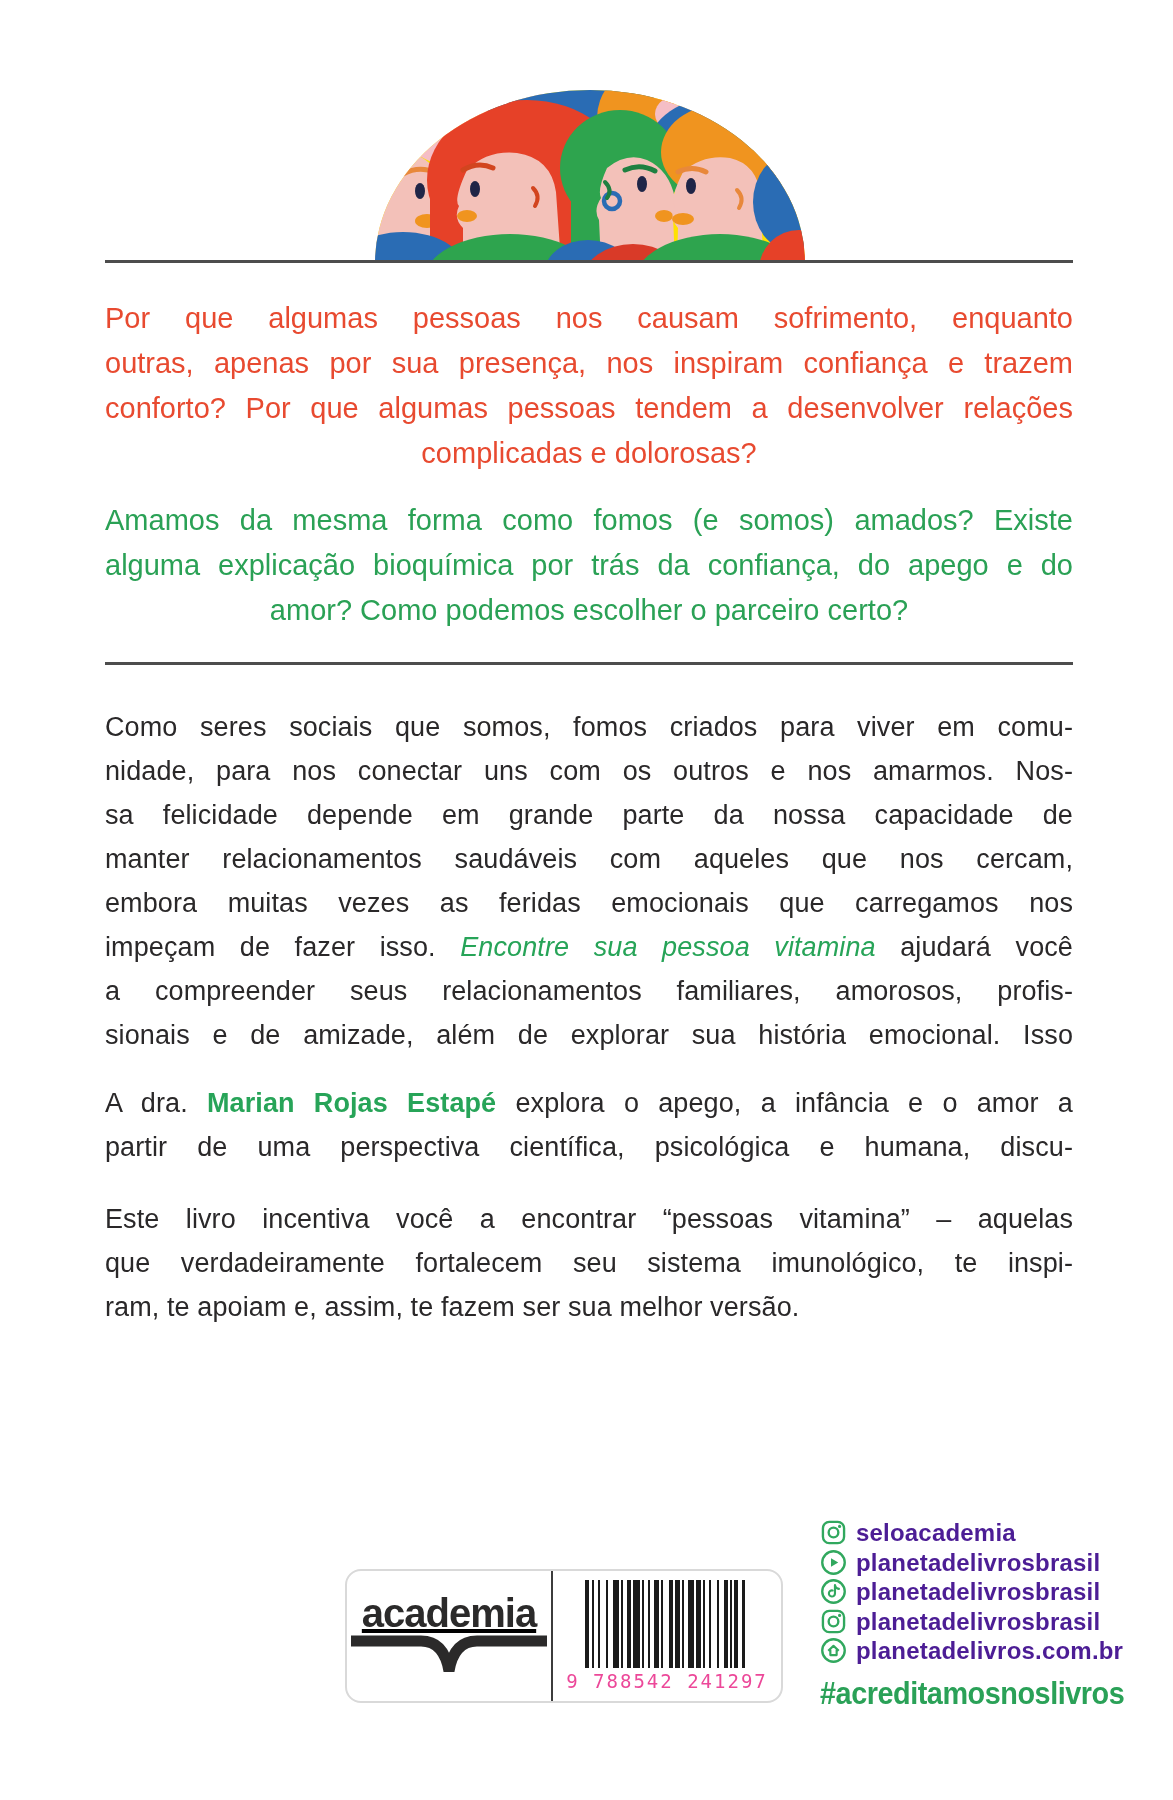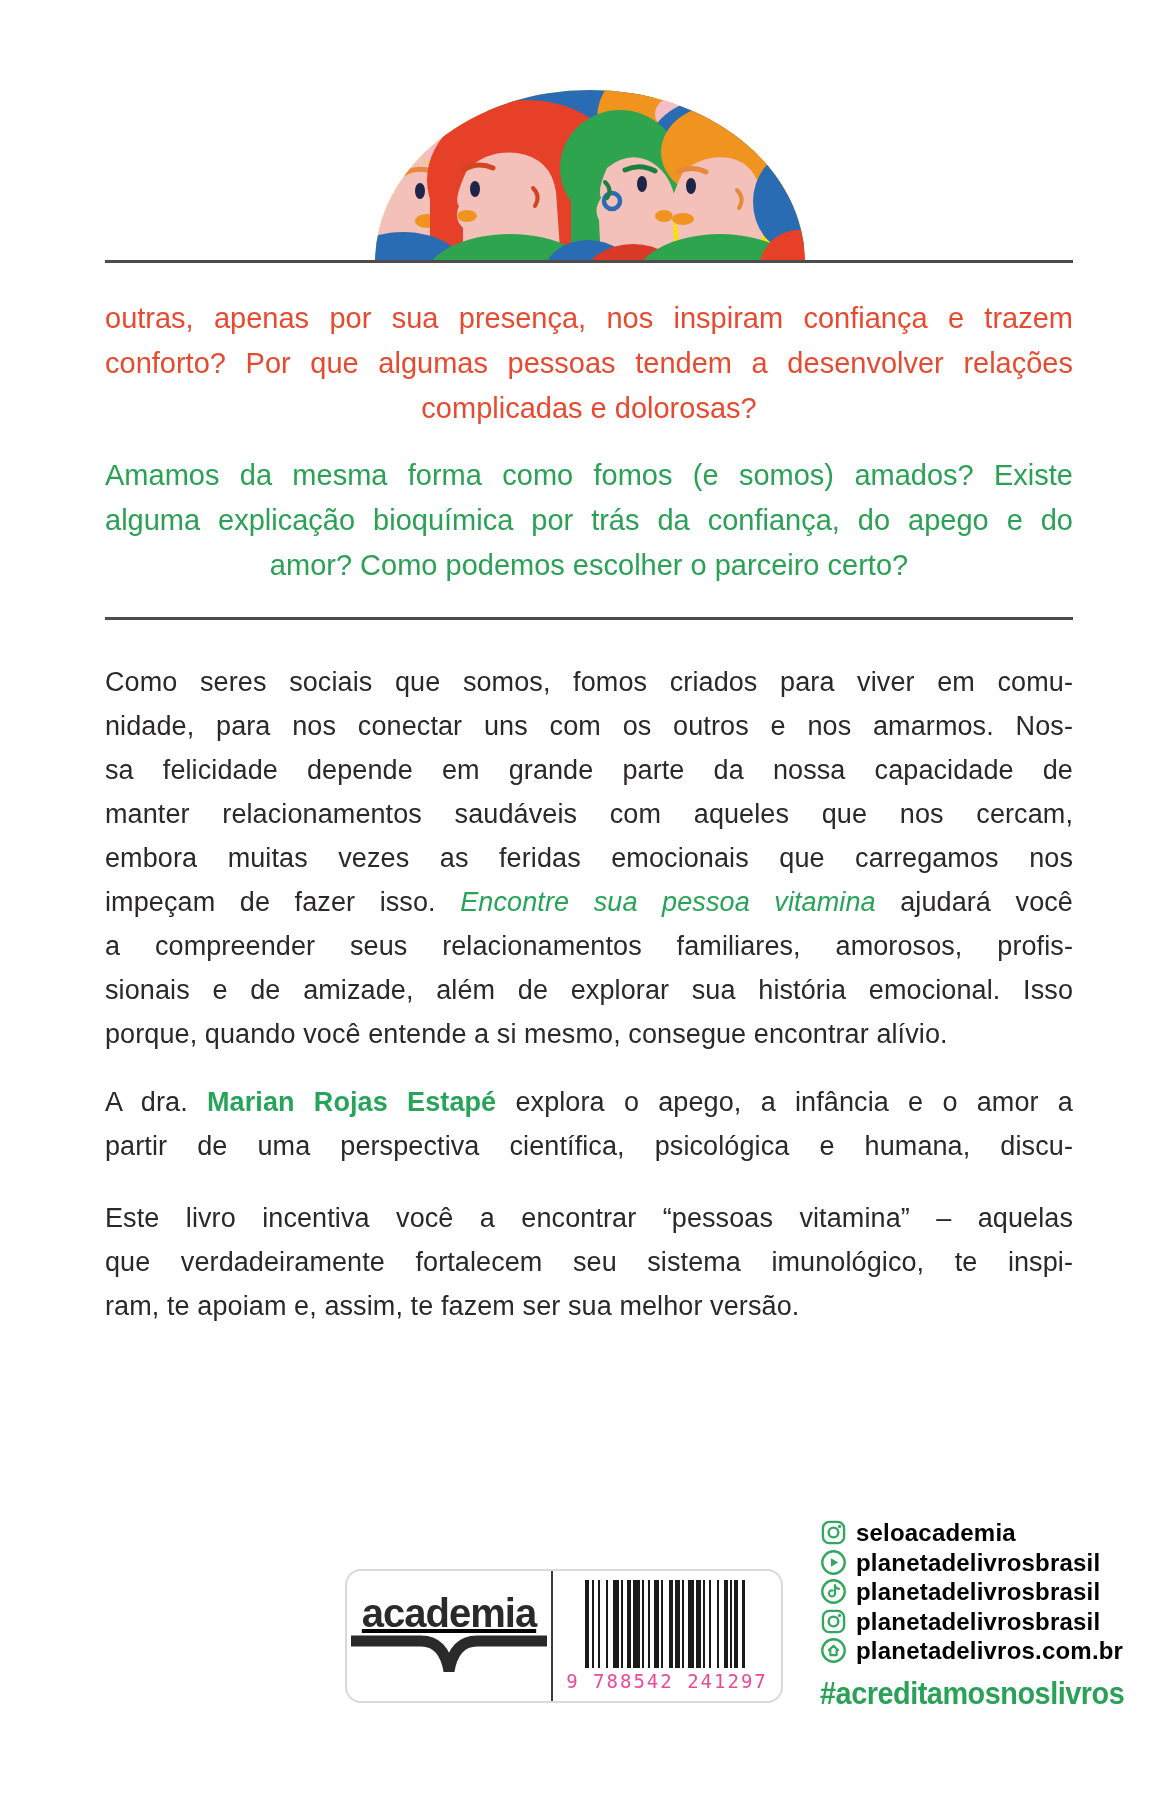--- a/index.html
+++ b/index.html
@@ -38,21 +38,21 @@
   .book-glyph{margin-top:2px;}
   .vdivider{width:2px;background:#3c3c3c;}
   .barcode-cell{flex:1;display:flex;flex-direction:column;align-items:center;justify-content:flex-start;padding-top:9px;}
   .bars{display:flex;align-items:stretch;height:88px;}
   .bars span{display:block;height:100%;}
   .isbn-digits{font-family:"DejaVu Sans Mono",monospace;font-size:19px;color:#ec4899;
                letter-spacing:2px;margin-top:2px;}
 
   
   .social{position:absolute;left:820px;top:1518px;}
-  .social-row{display:flex;align-items:center;height:29.5px;color:#000000;}
+  .social-row{display:flex;align-items:center;height:29.5px;color:#4c1d95;}
   .social-row .icn{width:27px;height:27px;margin-right:9px;flex:none;display:flex;}
   .social-label{font-size:24px;font-weight:bold;letter-spacing:.2px;line-height:27px;}
   .hashtag{position:absolute;left:820px;top:1676px;font-size:31px;font-weight:bold;
            color:#2aa157;letter-spacing:-.5px;transform:scaleX(.93);transform-origin:left center;}
 </style>
 </head>
 <body>
 
 <div class="page">
 
@@ -110,41 +110,41 @@
         <ellipse cx="345" cy="192" rx="86" ry="48" fill="#2ea44e"></ellipse>
         <ellipse cx="424" cy="180" rx="40" ry="40" fill="#e64128"></ellipse>
       </g>
     </svg>
   </div>
 
   <div class="rule rule-top"></div>
 
   <div class="content">
     <div class="para p-red" id="p-red">
+        <div class="line just"><span>Por que algumas pessoas nos causam sofrimento, enquanto</span></div>
         <div class="line just"><span>outras, apenas por sua presença, nos inspiram confiança e trazem</span></div>
         <div class="line just"><span>conforto? Por que algumas pessoas tendem a desenvolver relações</span></div>
         <div class="line center"><span>complicadas e dolorosas?</span></div>
       </div>
     <div class="para p-green" id="p-green">
         <div class="line just"><span>Amamos da mesma forma como fomos (e somos) amados? Existe</span></div>
         <div class="line just"><span>alguma explicação bioquímica por trás da confiança, do apego e do</span></div>
         <div class="line center"><span>amor? Como podemos escolher o parceiro certo?</span></div>
       </div>
     <div class="rule-mid"></div>
     <div id="body-paras">
         <div class="para p-body p-body1">
           <div class="line just"><span>Como seres sociais que somos, fomos criados para viver em comu-</span></div>
           <div class="line just"><span>nidade, para nos conectar uns com os outros e nos amarmos. Nos-</span></div>
           <div class="line just"><span>sa felicidade depende em grande parte da nossa capacidade de</span></div>
           <div class="line just"><span>manter relacionamentos saudáveis com aqueles que nos cercam,</span></div>
           <div class="line just"><span>embora muitas vezes as feridas emocionais que carregamos nos</span></div>
           <div class="line just"><span>impeçam de fazer isso. </span><span class="accent-italic">Encontre sua pessoa vitamina</span><span> ajudará você</span></div>
           <div class="line just"><span>a compreender seus relacionamentos familiares, amorosos, profis-</span></div>
           <div class="line just"><span>sionais e de amizade, além de explorar sua história emocional. Isso</span></div>
-          <div class="line left"><span>porque, quando você entende a si mesmo, consegue encontrar alívio.</span></div>
         </div>
         <div class="para p-body p-body2">
           <div class="line just"><span>A dra. </span><span class="accent-bold">Marian Rojas Estapé</span><span> explora o apego, a infância e o amor a</span></div>
           <div class="line just"><span>partir de uma perspectiva científica, psicológica e humana, discu-</span></div>
         </div>
         <div class="para p-body p-body3">
           <div class="line just"><span>Este livro incentiva você a encontrar “pessoas vitamina” – aquelas</span></div>
           <div class="line just"><span>que verdadeiramente fortalecem seu sistema imunológico, te inspi-</span></div>
           <div class="line left"><span>ram, te apoiam e, assim, te fazem ser sua melhor versão.</span></div>
         </div>

